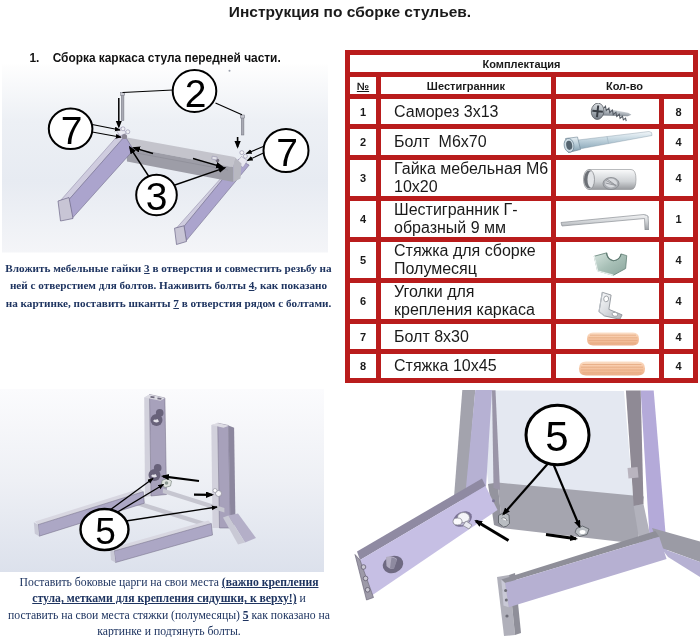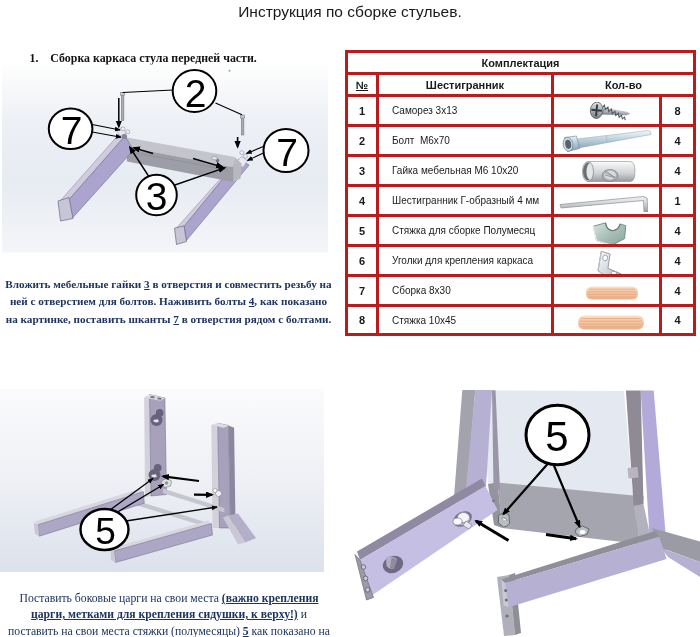--- a/index.html
+++ b/index.html
@@ -1,27 +1,27 @@
 <!DOCTYPE html>
 <html><head>
 <meta charset="utf-8">
 <style>
 html,body{margin:0;padding:0;}
 body{width:700px;height:637px;background:#fff;font-family:"Liberation Sans",sans-serif;position:relative;overflow:hidden;}
 .abs{position:absolute;}
-#title{left:0;top:2.5px;width:700px;text-align:center;font-weight:normal;font-size:15.5px;color:#1a1a1a;}
-#step1{left:29.5px;top:51px;font-family:Liberation Serif, serif;font-weight:bold;font-size:11.9px;color:#111;}
-.txt{font-family:"Liberation Serif",serif;color:#1e3460;text-align:center;white-space:nowrap;margin-top:16px;}
+#title{left:0;top:2.5px;width:700px;text-align:center;font-weight:bold;font-size:15.5px;color:#1a1a1a;}
+#step1{left:29.5px;top:51px;font-family:Liberation Sans, sans-serif;font-weight:bold;font-size:11.9px;color:#111;}
+.txt{font-family:"Liberation Serif",serif;color:#1e3460;text-align:center;white-space:nowrap;}
 #txt1{left:2px;top:259.6px;width:333px;font-weight:bold;font-size:11.2px;line-height:17.7px;}
 #txt2{left:4px;top:575px;width:330px;font-size:11.7px;line-height:16.3px;}
 table{border-collapse:collapse;table-layout:fixed;}
 #tbl{left:345px;top:50px;}
-#tbl td{border:3px solid #b91c1c;padding:0;overflow:hidden;}
+#tbl td{border:5px solid #b91c1c;padding:0;overflow:hidden;}
 #tbl .hd{font-weight:bold;font-size:11px;text-align:center;color:#1a1a1a;}
-#tbl .nm{font-size:10px;color:#1a1a1a;padding-left:13px;}
+#tbl .nm{font-size:16px;color:#1a1a1a;padding-left:13px;}
 #tbl .no{font-weight:bold;font-size:11px;text-align:center;color:#1a1a1a;}
 #tbl .ic{text-align:center;vertical-align:middle;}
 </style>
 </head>
 <body>
 <div class="abs" id="title">Инструкция по сборке стульев.</div>
 <div class="abs" id="step1">1.&nbsp;&nbsp;&nbsp;&nbsp;Сборка каркаса стула передней части.</div>
 
 <svg class="abs" style="left:0;top:62px" width="340" height="196" viewBox="0 62 340 196">
 <defs>
@@ -174,21 +174,21 @@
 <ellipse cx="9" cy="11.5" rx="5.5" ry="10" fill="#e3e5e8" stroke="#808387" stroke-width="0.7"></ellipse>
 <path d="M9 2.5 A 5 9 0 0 0 9 20.5 L11.5 20 A 4 8.4 0 0 1 11.5 3 Z" fill="#6c7076"></path>
 <ellipse cx="31" cy="15.5" rx="8" ry="6" fill="#aaadb2" stroke="#7d8085" stroke-width="0.7"></ellipse>
 <ellipse cx="31" cy="15" rx="6" ry="4.4" fill="#d8dade"></ellipse>
 <path d="M26 12.5 l10 5 M25.6 15 l10.5 2.5 M27 11 l9 6.5" stroke="#8e9196" stroke-width="0.9"></path>
 </svg></td>
         <td class="no">4</td>
       </tr>
 <tr style="height:30px">
         <td class="no">4</td>
-        <td class="nm">Шестигранник Г-образный 4 мм</td>
+        <td class="nm">Шестигранник Г-образный 9 мм</td>
         <td class="ic"><svg width="92" height="24" viewBox="0 0 92 24" style="vertical-align:middle;position:relative;left:-5px;top:-1px">
 <defs>
               <linearGradient id="key" x1="0" y1="0" x2="0" y2="1">
                 <stop offset="0" stop-color="#f4f5f6"></stop>
                 <stop offset="0.45" stop-color="#d2d5d8"></stop>
                 <stop offset="1" stop-color="#9a9ea3"></stop>
               </linearGradient>
             </defs>
 <path d="M4 16.5 L87 8.5 L91 10 L92 24 L88 24 L87.5 12.5 L5 20 Z" fill="url(#key)" stroke="#8d9196" stroke-width="0.7" stroke-linejoin="round"></path>
 <path d="M87 8.5 Q91 8.8 91.5 12" fill="none" stroke="#b9bdc1" stroke-width="1"></path>
@@ -225,21 +225,21 @@
             </defs>
 <path d="M8 1.5 L16 4 L14 17 L26 22 L24 26 L10 23 L5 19 Z" fill="url(#cnr)" stroke="#8d9298" stroke-width="0.8" stroke-linejoin="round"></path>
 <path d="M8 1.5 L5 19 L10 23" fill="none" stroke="#b9bec4" stroke-width="1"></path>
 <ellipse cx="11.5" cy="7.5" rx="2.2" ry="2.6" fill="#fff" stroke="#8d9298" stroke-width="0.7" transform="rotate(10 11.5 7.5)"></ellipse>
 <ellipse cx="19.5" cy="21.5" rx="2.6" ry="1.8" fill="#fff" stroke="#8d9298" stroke-width="0.7" transform="rotate(12 19.5 21.5)"></ellipse>
 </svg></td>
         <td class="no">4</td>
       </tr>
 <tr style="height:30px">
         <td class="no">7</td>
-        <td class="nm">Сборка 8х30</td>
+        <td class="nm">Болт 8х30</td>
         <td class="ic"><svg width="54" height="16" viewBox="0 0 54 16" style="vertical-align:middle;position:relative;left:5px;top:2px">
 <defs>
               <linearGradient id="dw" x1="0" y1="0" x2="0" y2="1">
                 <stop offset="0" stop-color="#fbdfc8"></stop>
                 <stop offset="0.35" stop-color="#f7c9a8"></stop>
                 <stop offset="0.8" stop-color="#f0b892"></stop>
                 <stop offset="1" stop-color="#ecad87"></stop>
               </linearGradient>
             </defs>
 <path d="M7 1.5 L47 1.5 Q53 1.5 53 8 Q53 14.5 47 14.5 L7 14.5 Q1 14.5 1 8 Q1 1.5 7 1.5 Z" fill="url(#dw)"></path>
@@ -321,21 +321,21 @@
 <line x1="199" y1="481" x2="163" y2="476.3" stroke="#000" stroke-width="2.2" marker-end="url(#ahb)"></line>
 <line x1="194" y1="494.6" x2="212" y2="494.8" stroke="#000" stroke-width="2.2" marker-end="url(#ahb)"></line>
 
 <line x1="110" y1="510" x2="153" y2="478.5" stroke="#000" stroke-width="1.3" marker-end="url(#ah)"></line>
 <line x1="116" y1="513" x2="163.5" y2="484.5" stroke="#000" stroke-width="1.3" marker-end="url(#ah)"></line>
 <line x1="126" y1="521" x2="217" y2="507" stroke="#000" stroke-width="1.3" marker-end="url(#ah)"></line>
 <ellipse cx="104.5" cy="529.5" rx="24" ry="20.5" fill="#fff" stroke="#000" stroke-width="2.4"></ellipse>
 <text x="105.5" y="544" font-family="'Liberation Sans',sans-serif" font-size="37" fill="#000" text-anchor="middle">5</text>
 </svg>
 
-<div class="abs txt" id="txt2">Поставить боковые царги на свои места <b><u>(важно крепления</u></b><br><b><u>царги, метками для крепления сидушки, к верху!)</u></b> и<br>поставить на свои места стяжки (полумесяцы) <b><u>5</u></b> как показано на<br>картинке и подтянуть болты.</div>
+<div class="abs txt" id="txt2">Поставить боковые царги на свои места <b><u>(важно крепления</u></b><br><b><u>стула, метками для крепления сидушки, к верху!)</u></b> и<br>поставить на свои места стяжки (полумесяцы) <b><u>5</u></b> как показано на<br>картинке и подтянуть болты.</div>
 
 <svg class="abs" style="left:350px;top:380px" width="350" height="257" viewBox="350 380 350 257">
 
 <polygon points="477,390.5 624,391 634,506 489,489" fill="#e4e8f1"></polygon>
 
 <polygon points="497.6,482.5 643.8,496.6 637.5,543.8 502.3,528" fill="#a5a5af"></polygon>
 <polygon points="488,484 497.6,482.5 502.3,528 494,525" fill="#94949e"></polygon>
 
 <polygon points="462.3,390 475.3,390 466,501 454,497" fill="#a3a3ad"></polygon>
 <polygon points="475.3,390 492,390 485,503 464.5,503" fill="#b6b1d3"></polygon>

